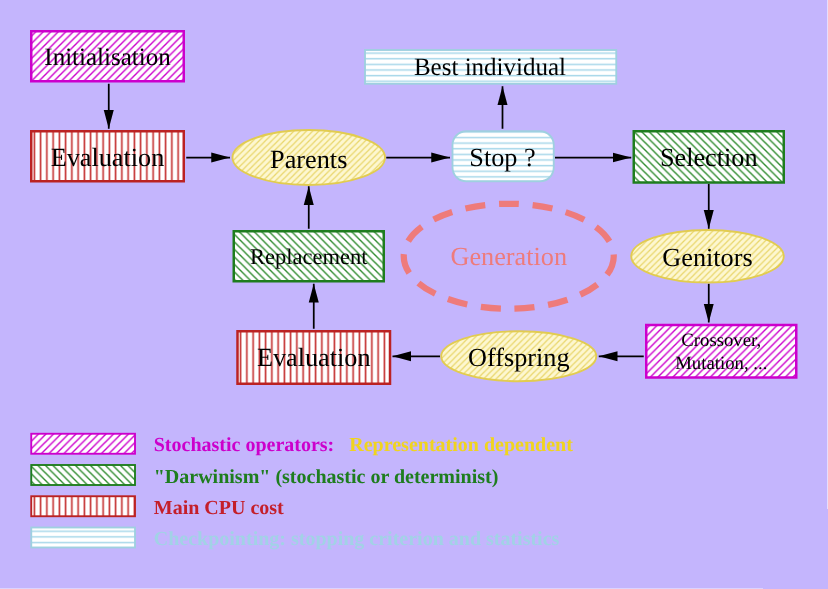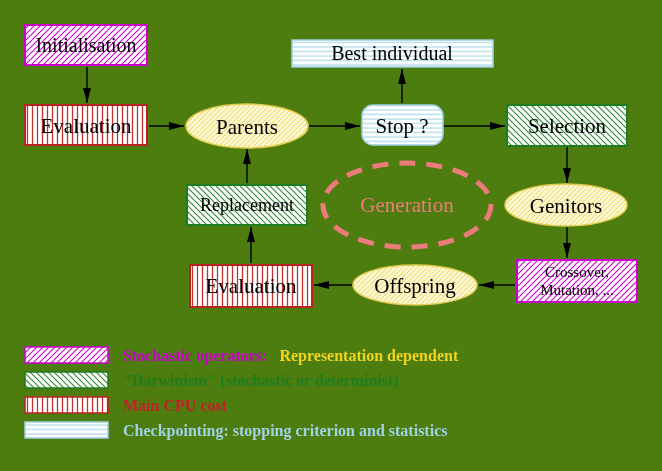--- a/index.html
+++ b/index.html
@@ -1,19 +1,19 @@
 <!DOCTYPE html>
 <html><head>
 <meta charset="utf-8">
 <style>
   html, body { margin: 0; padding: 0; background: #ffffff; }
   #stage {
     position: relative;
     width: 662px; height: 471px;
-    background: #4d7c0f;
+    background: #c4b5fd;
     font-family: "Liberation Serif", "DejaVu Serif", serif;
     overflow: hidden;
   }
   svg { display: block; }
   text { font-family: "Liberation Serif", "DejaVu Serif", serif; }
   .node-label { fill: #000000; }
   .legend-label { font-weight: bold; }
 </style>
 </head>
 <body>

